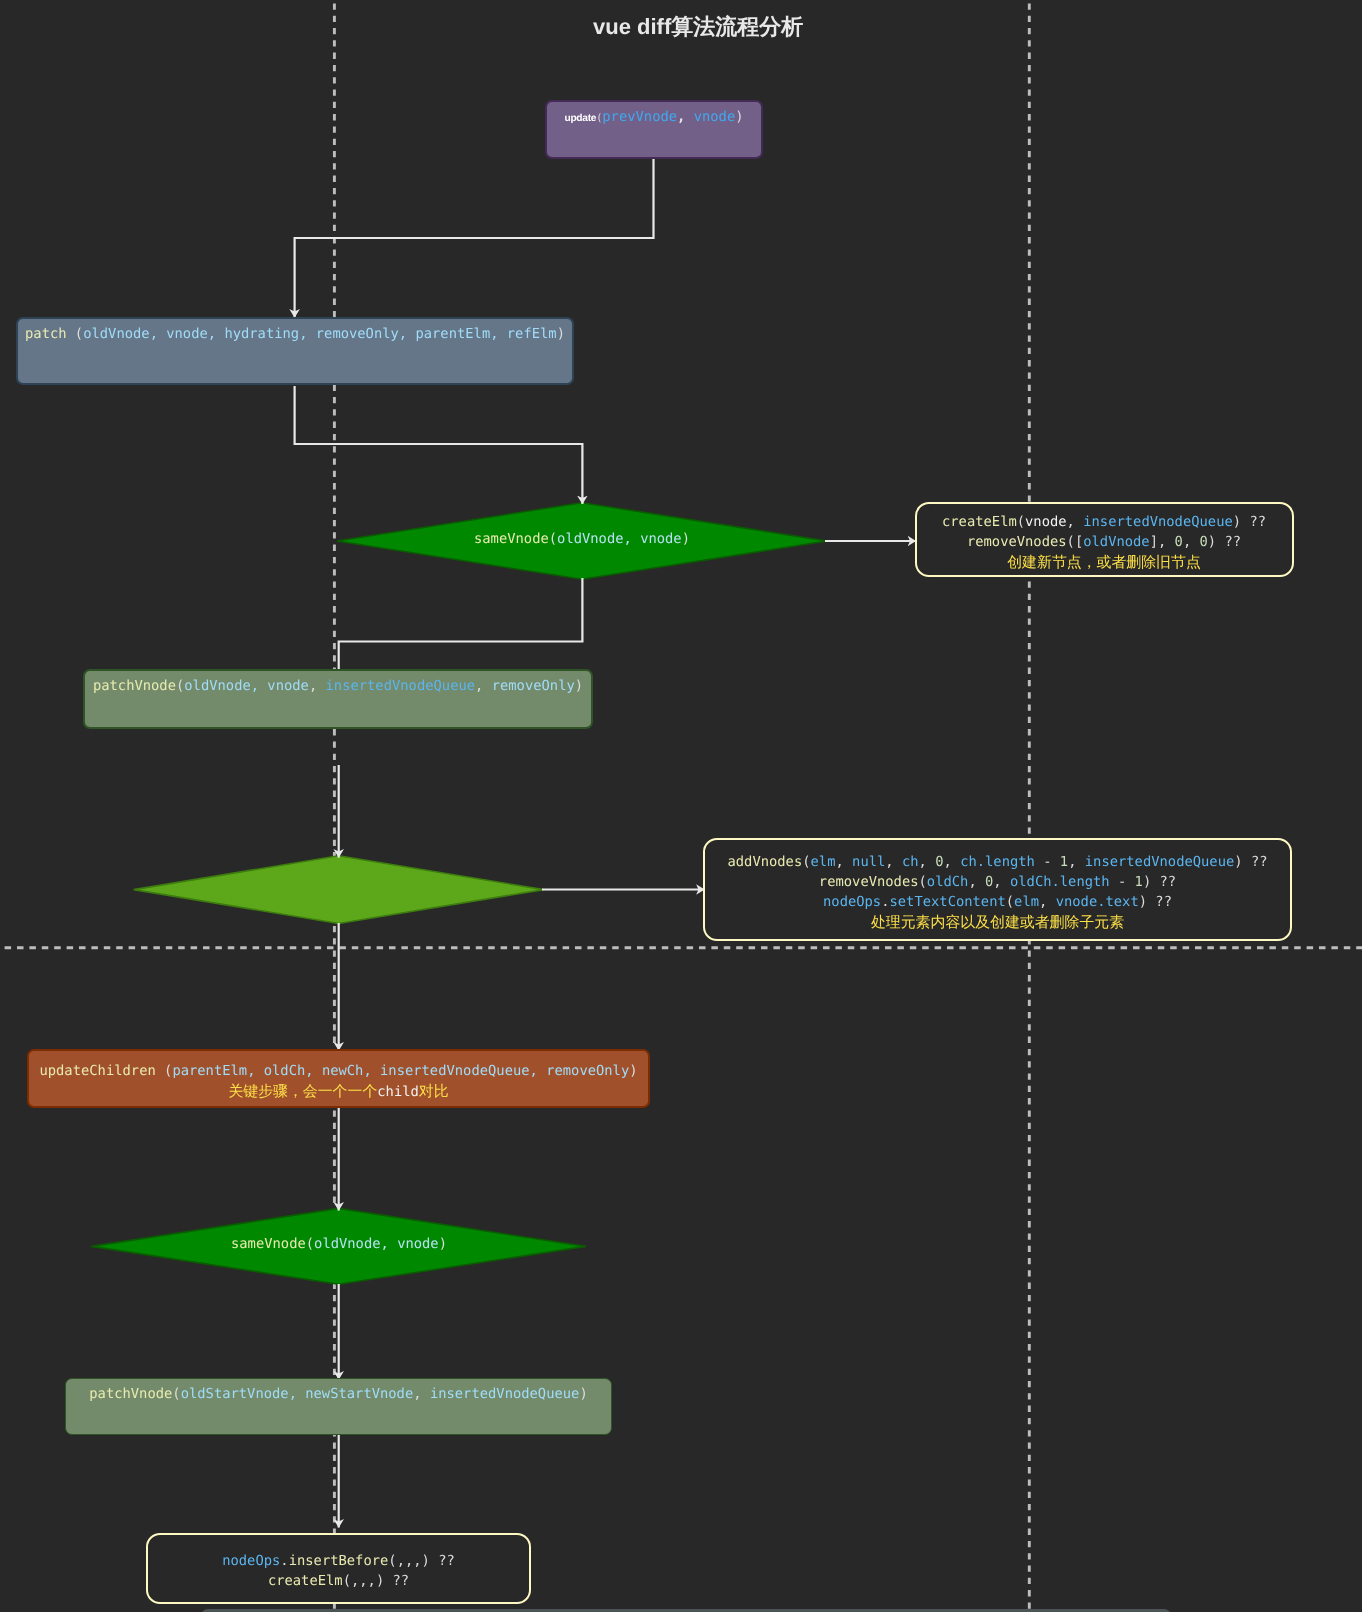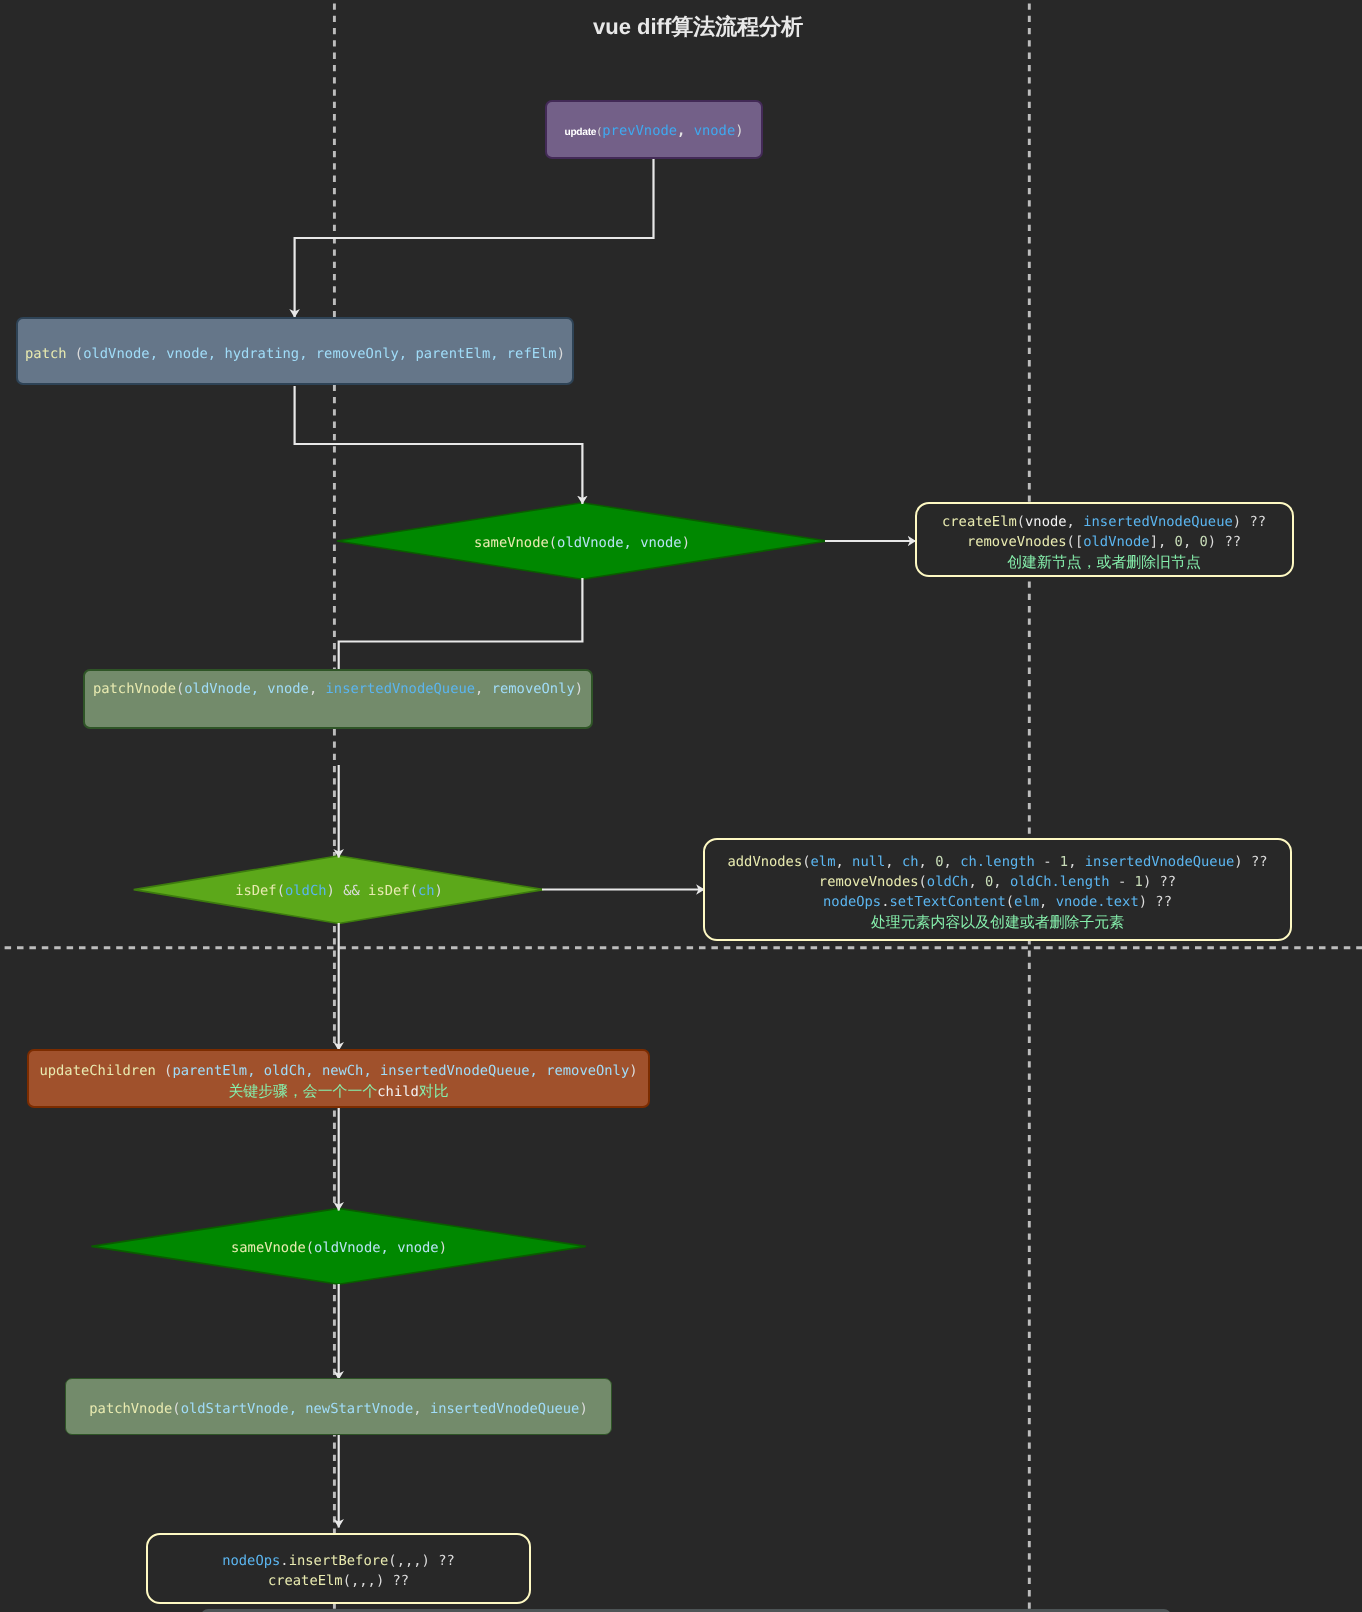--- a/index.html
+++ b/index.html
@@ -8,39 +8,39 @@
        font-family:"DejaVu Sans Mono","Liberation Mono",monospace;
        -webkit-font-smoothing:antialiased;
        text-rendering:geometricPrecision;}
   #canvas{position:relative;width:1362px;height:1612px;background:#282828;overflow:hidden;}
   #edges{position:absolute;left:0;top:0;width:1362px;height:1612px;pointer-events:none;}
 
   .title{position:absolute;color:#e8e8e8;
          font-family:Liberation Sans, sans-serif;
          font-size:22px;font-weight:700;white-space:nowrap;letter-spacing:0;}
 
-  .node{position:absolute;box-sizing:border-box;display:flex;align-items:center;
+  .node{position:absolute;box-sizing:border-box;display:flex;align-items:flex-start;
         justify-content:center;text-align:center;white-space:pre;
         font-size:13.8px;line-height:20px;padding-top:5px;}
   .node.multi{display:block;padding:0;white-space:normal;}
   .node.multi > .inner{position:absolute;left:0;right:0;top:50%;
                        transform:translateY(calc(-50% + 2px));text-align:center;white-space:normal;}
   .node.multi > .inner > div{white-space:pre;}
   .node > span{white-space:pre;}
 
   .rbox{border-radius:7px;border-style:solid;border-width:1.6px;}
   .note{border-radius:14px;border:2px solid #fef9c3;background:#282828;}
   .dia{background:transparent;border:none;}
 
   .f{color:#e8eab0}   
   .p{color:#5bb5ef}   
   .k{color:#dcdcdc}   
   .w{color:#f2f2f2}   
   .n{color:#c8dcb8}   
-  .cn{color:#86efac;font-family:"DejaVu Sans","Liberation Sans",sans-serif;font-size:14.9px;}
+  .cn{color:#fde047;font-family:"DejaVu Sans","Liberation Sans",sans-serif;font-size:14.9px;}
   .upd{color:#ffffff;font-family:"Liberation Sans","DejaVu Sans",sans-serif;
        font-size:10.2px;font-weight:700;letter-spacing:-0.28px;}
   .p2{color:#3fa9f0;}
   .pl{color:#a0dcf8}  
   .pg{color:#b8e2f3}  
   .cm{color:#e4e4e4;font-weight:700;}
   .sm{font-size:10.2px;}
 </style>
 </head>
 <body>
@@ -83,21 +83,20 @@
     <div class="node dia" style="left:347px;top:524px;width:470px;height:32px;"><span><span class="f">sameVnode</span><span class="k">(</span><span class="pg">oldVnode, vnode</span><span class="k">)</span></span></div>
     <div class="node note multi" style="left:914.5px;top:502px;width:379px;height:75px;">
       <div class="inner">
         <div><span class="f">createElm</span><span class="k">(</span><span class="w">vnode</span><span class="k">, </span><span class="p">insertedVnodeQueue</span><span class="k">) ??</span></div>
         <div><span class="f">removeVnodes</span><span class="k">([</span><span class="p">oldVnode</span><span class="k">], </span><span class="n">0</span><span class="k">, </span><span class="n">0</span><span class="k">) ??</span></div>
         <div class="cn">创建新节点，或者删除旧节点</div>
       </div>
     </div>
     <div class="node rbox" style="left:83px;top:669px;width:510px;height:60px;background:#738b6b;border-color:#2f5527;
               border-width:2px;padding-bottom:26px;"><span><span class="f">patchVnode</span><span class="k">(</span><span class="pl">oldVnode, vnode</span><span class="k">, </span><span class="p">insertedVnodeQueue</span><span class="k">, </span><span class="pl">removeOnly</span><span class="k">)</span></span></div>
-    <div class="node dia" style="left:138px;top:872px;width:402px;height:32px;"><span><span class="f">isDef</span><span class="k">(</span><span class="p">oldCh</span><span class="k">) &amp;&amp; </span><span class="f">isDef</span><span class="k">(</span><span class="p">ch</span><span class="k">)</span></span></div>
     <div class="node note multi" style="left:703px;top:838px;width:589px;height:103px;">
       <div class="inner">
         <div><span class="f">addVnodes</span><span class="k">(</span><span class="p">elm</span><span class="k">, </span><span class="p">null</span><span class="k">, </span><span class="p">ch</span><span class="k">, </span><span class="n">0</span><span class="k">, </span><span class="p">ch.length</span><span class="k"> - </span><span class="n">1</span><span class="k">, </span><span class="p">insertedVnodeQueue</span><span class="k">) ??</span></div>
         <div><span class="f">removeVnodes</span><span class="k">(</span><span class="p">oldCh</span><span class="k">, </span><span class="n">0</span><span class="k">, </span><span class="p">oldCh.length</span><span class="k"> - </span><span class="n">1</span><span class="k">) ??</span></div>
         <div><span class="p">nodeOps</span><span class="k">.</span><span class="p">setTextContent</span><span class="k">(</span><span class="p">elm</span><span class="k">, </span><span class="p">vnode.text</span><span class="k">) ??</span></div>
         <div class="cn">处理元素内容以及创建或者删除子元素</div>
       </div>
     </div>
     <div class="node rbox multi" style="left:27px;top:1049px;width:623px;height:59px;background:#a0512c;border-color:#7c2c00;
               border-width:2.2px;">

